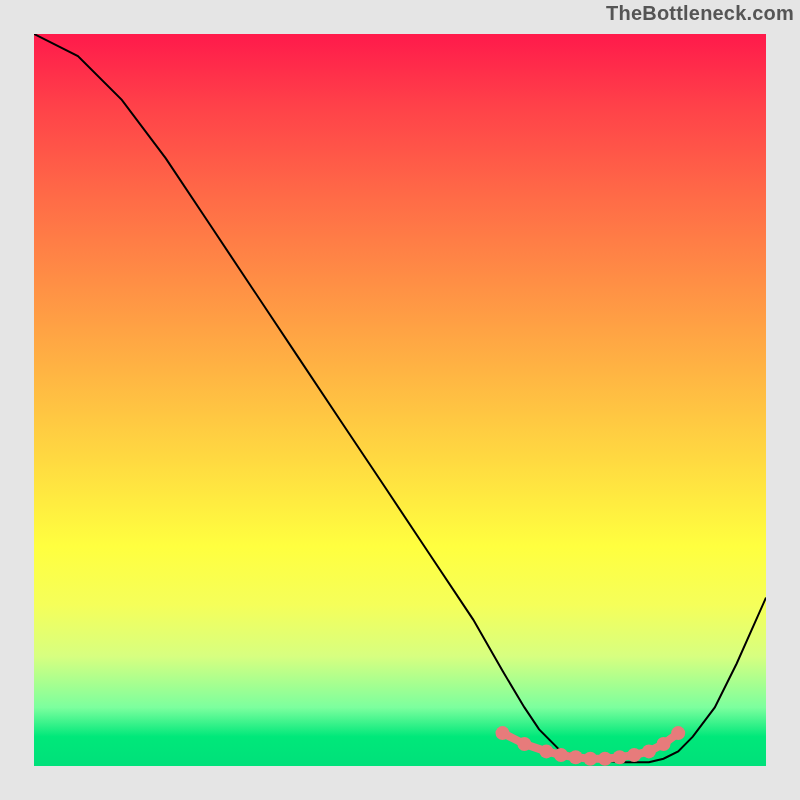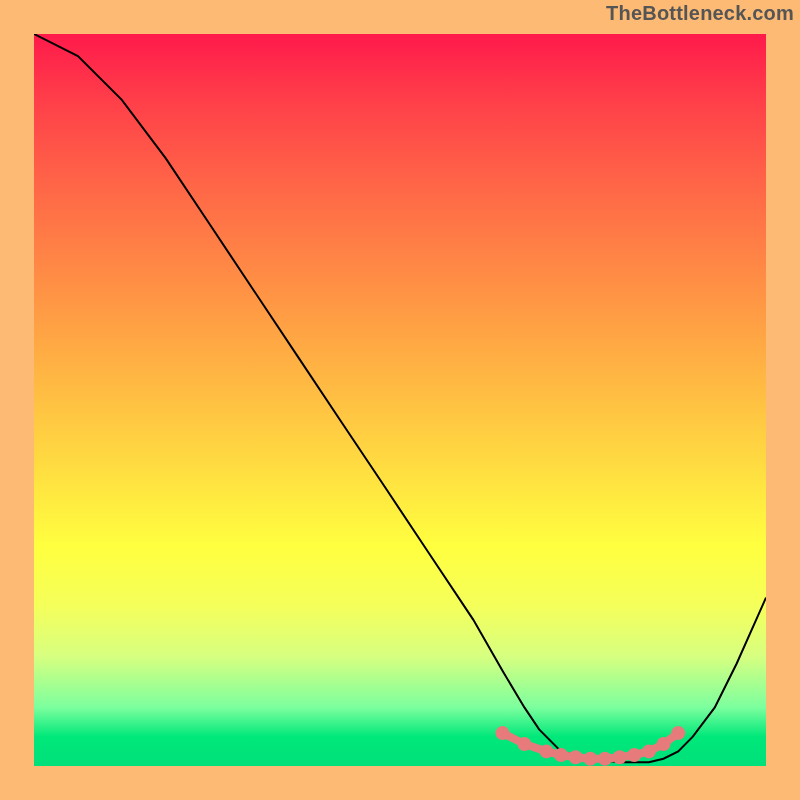--- a/index.html
+++ b/index.html
@@ -7,21 +7,21 @@
     padding: 0;
     width: 800px;
     height: 800px;
     background: #000;
     overflow: hidden;
     font-family: Arial, Helvetica, sans-serif;
   }
   .frame {
     position: absolute;
     inset: 0;
-    background: #fdba74;
+    background: #e5e5e5;
   }
   .plot {
     position: absolute;
     left: 34px;
     top: 34px;
     width: 732px;
     height: 732px;
     overflow: hidden;
   }
   .gradient {

